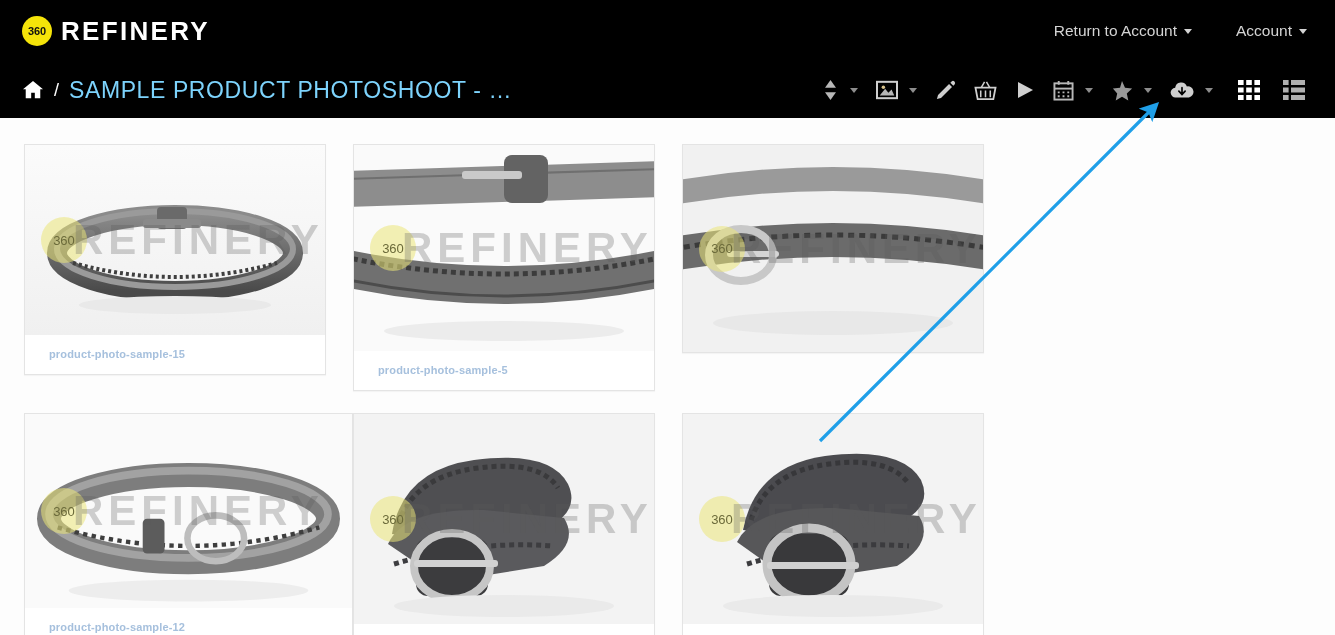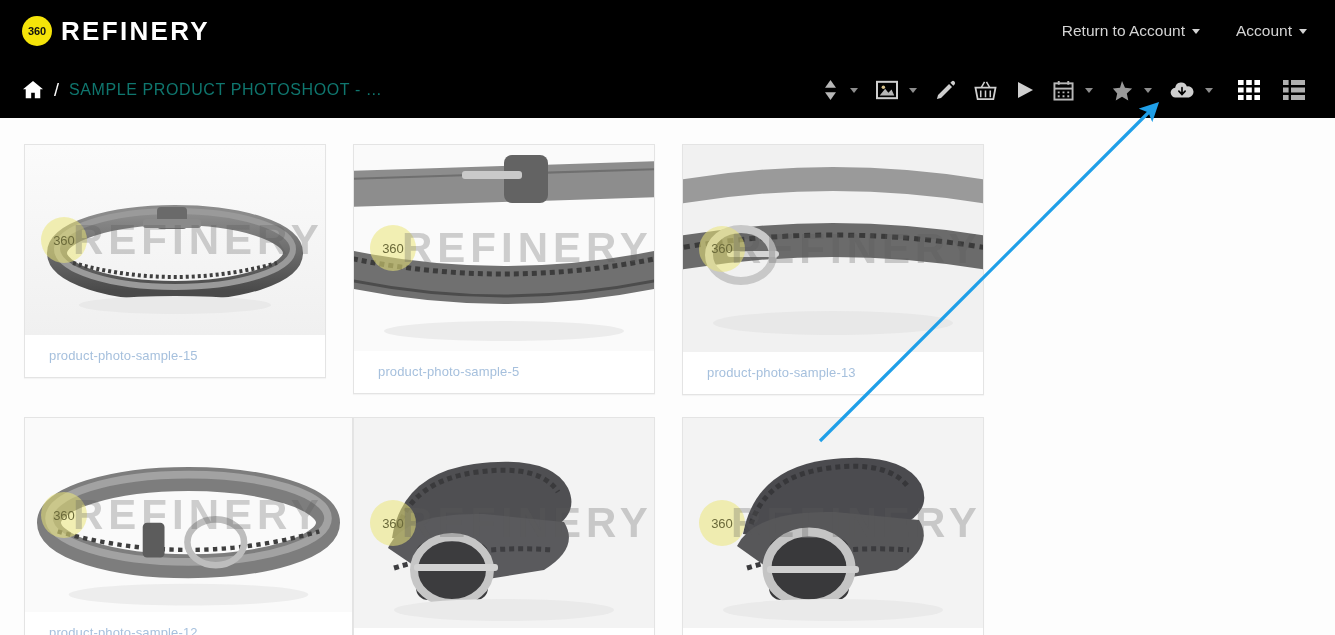--- a/index.html
+++ b/index.html
@@ -42,21 +42,21 @@
     color: #ffffff;
     font-size: 26px;
     font-weight: bold;
     letter-spacing: 2.3px;
     line-height: 1;
   }
   .topnav {
     margin-left: auto;
     display: flex;
     align-items: center;
-    gap: 8px;
+    gap: 16px;
   }
   .topnav-item {
     color: #d4d4d4;
     font-size: 15.5px;
     padding: 8px 14px;
     display: flex;
     align-items: center;
     gap: 7px;
     cursor: pointer;
     white-space: nowrap;
@@ -81,22 +81,22 @@
   }
   .crumbs {
     display: flex;
     align-items: center;
     gap: 10px;
     color: #ffffff;
   }
   .crumb-home { line-height: 0; cursor: pointer; }
   .crumb-sep { color: #ffffff; font-size: 18px; }
   .crumb-title {
-    color: #0f766e;
-    font-size: 16px;
+    color: #7dd3fc;
+    font-size: 23px;
     letter-spacing: 0.6px;
     white-space: nowrap;
     cursor: pointer;
   }
 
   .toolbar {
     margin-left: auto;
     display: flex;
     align-items: center;
   }
@@ -143,27 +143,28 @@
   }
   .thumb {
     position: relative;
     width: 100%;
     background: #f4f4f4;
     overflow: hidden;
   }
   .thumb-img { width: 100%; display: block; }
   .caption {
     padding: 13px 24px 14px 24px;
-    font-size: 13px;
+    font-size: 11px;
     color: #a6c0dd;
     letter-spacing: 0.15px;
     white-space: nowrap;
     overflow: hidden;
     text-overflow: ellipsis;
     cursor: pointer;
+    font-weight: bold;
   }
 
   
   .wm {
     position: absolute;
     left: 0; right: 0; top: 50%;
     transform: translateY(-50%);
     display: flex;
     align-items: center;
     pointer-events: none;
@@ -412,21 +413,20 @@
             <path d="M-10 104 Q150 76 310 104" stroke="#3a3a3a" stroke-width="5" fill="none" stroke-dasharray="6 5"></path>
             <ellipse cx="58" cy="110" rx="32" ry="26" fill="none" stroke="#c8c8c8" stroke-width="8"></ellipse>
             <rect x="44" y="106" width="52" height="6" rx="3" fill="#d5d5d5"></rect>
             <ellipse cx="150" cy="178" rx="120" ry="12" fill="#e8e8e8"></ellipse>
           </svg>
           <div class="wm">
             <div class="wm-badge">360</div>
             <div class="wm-word">REFINERY</div>
           </div>
         </div>
-        <div class="caption">product-photo-sample-13</div>
       </div>
     </div>
 
     <div class="cell" style="padding-right:0;">
       <div class="card">
         <div class="thumb" style="height:194px;background:#f7f7f7;">
           <svg class="thumb-img" viewBox="0 0 300 194" preserveAspectRatio="none">
             <rect width="300" height="194" fill="#fafafa"></rect>
             <ellipse cx="150" cy="96" rx="128" ry="40" fill="none" stroke="#7d7d7d" stroke-width="22"></ellipse>
             <ellipse cx="150" cy="92" rx="128" ry="40" fill="none" stroke="#a2a2a2" stroke-width="7"></ellipse>

